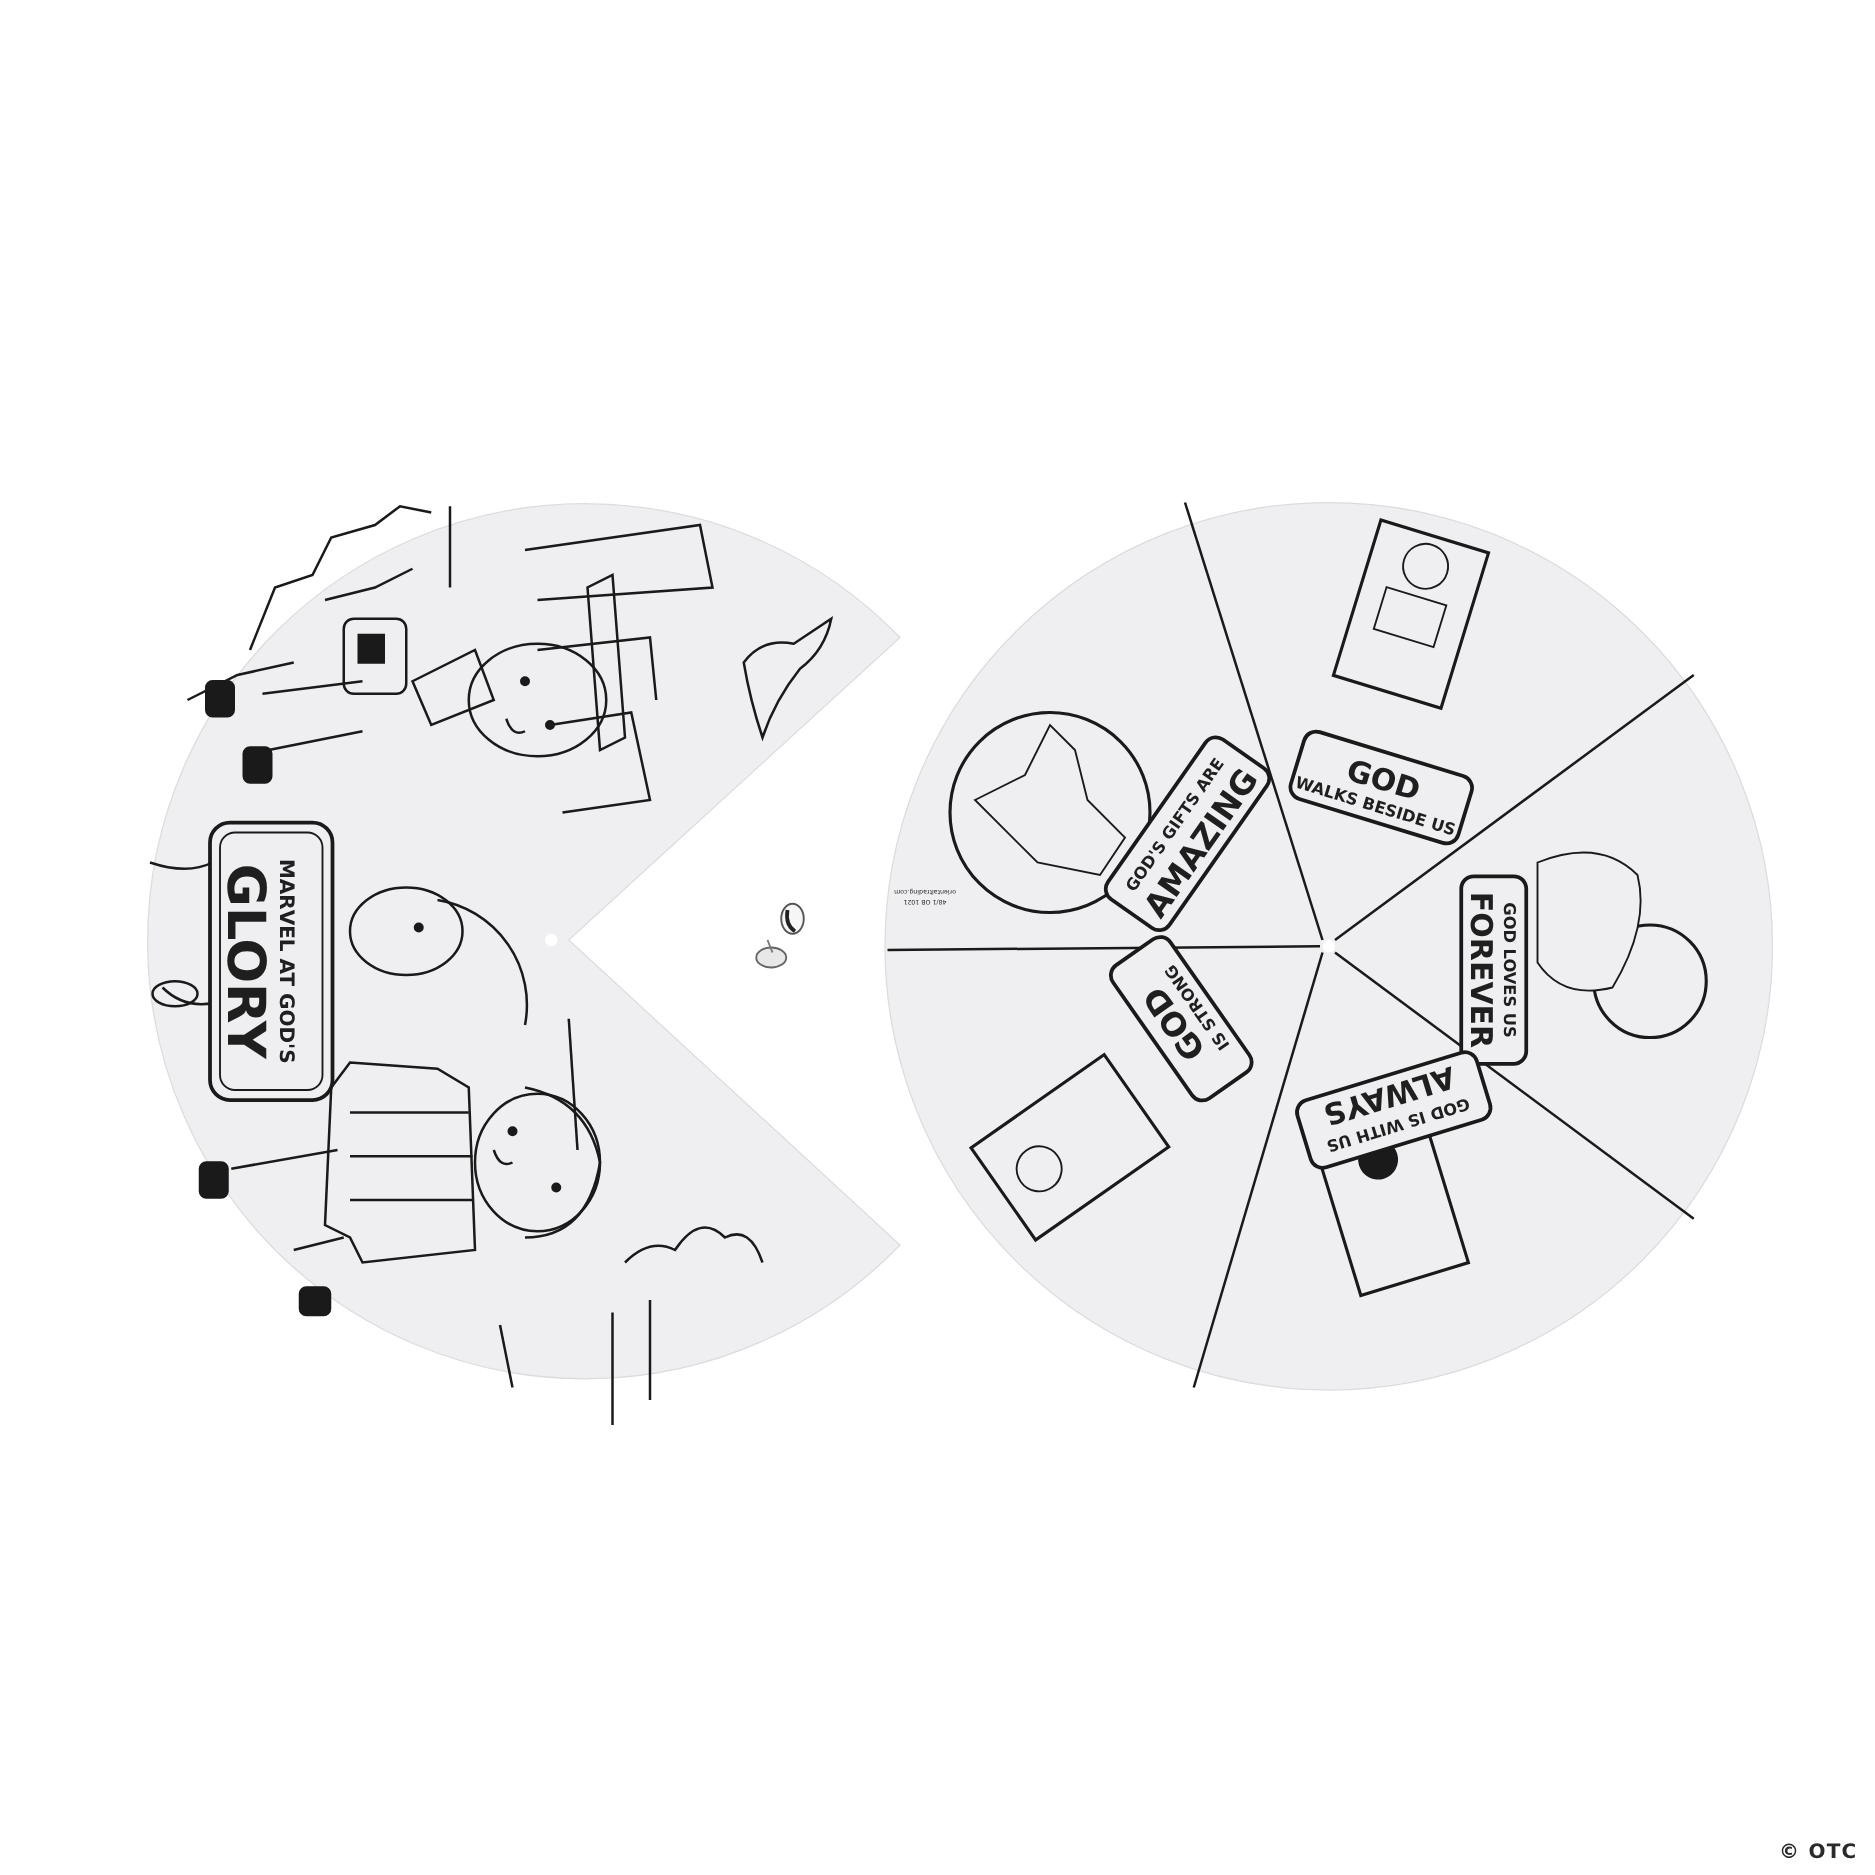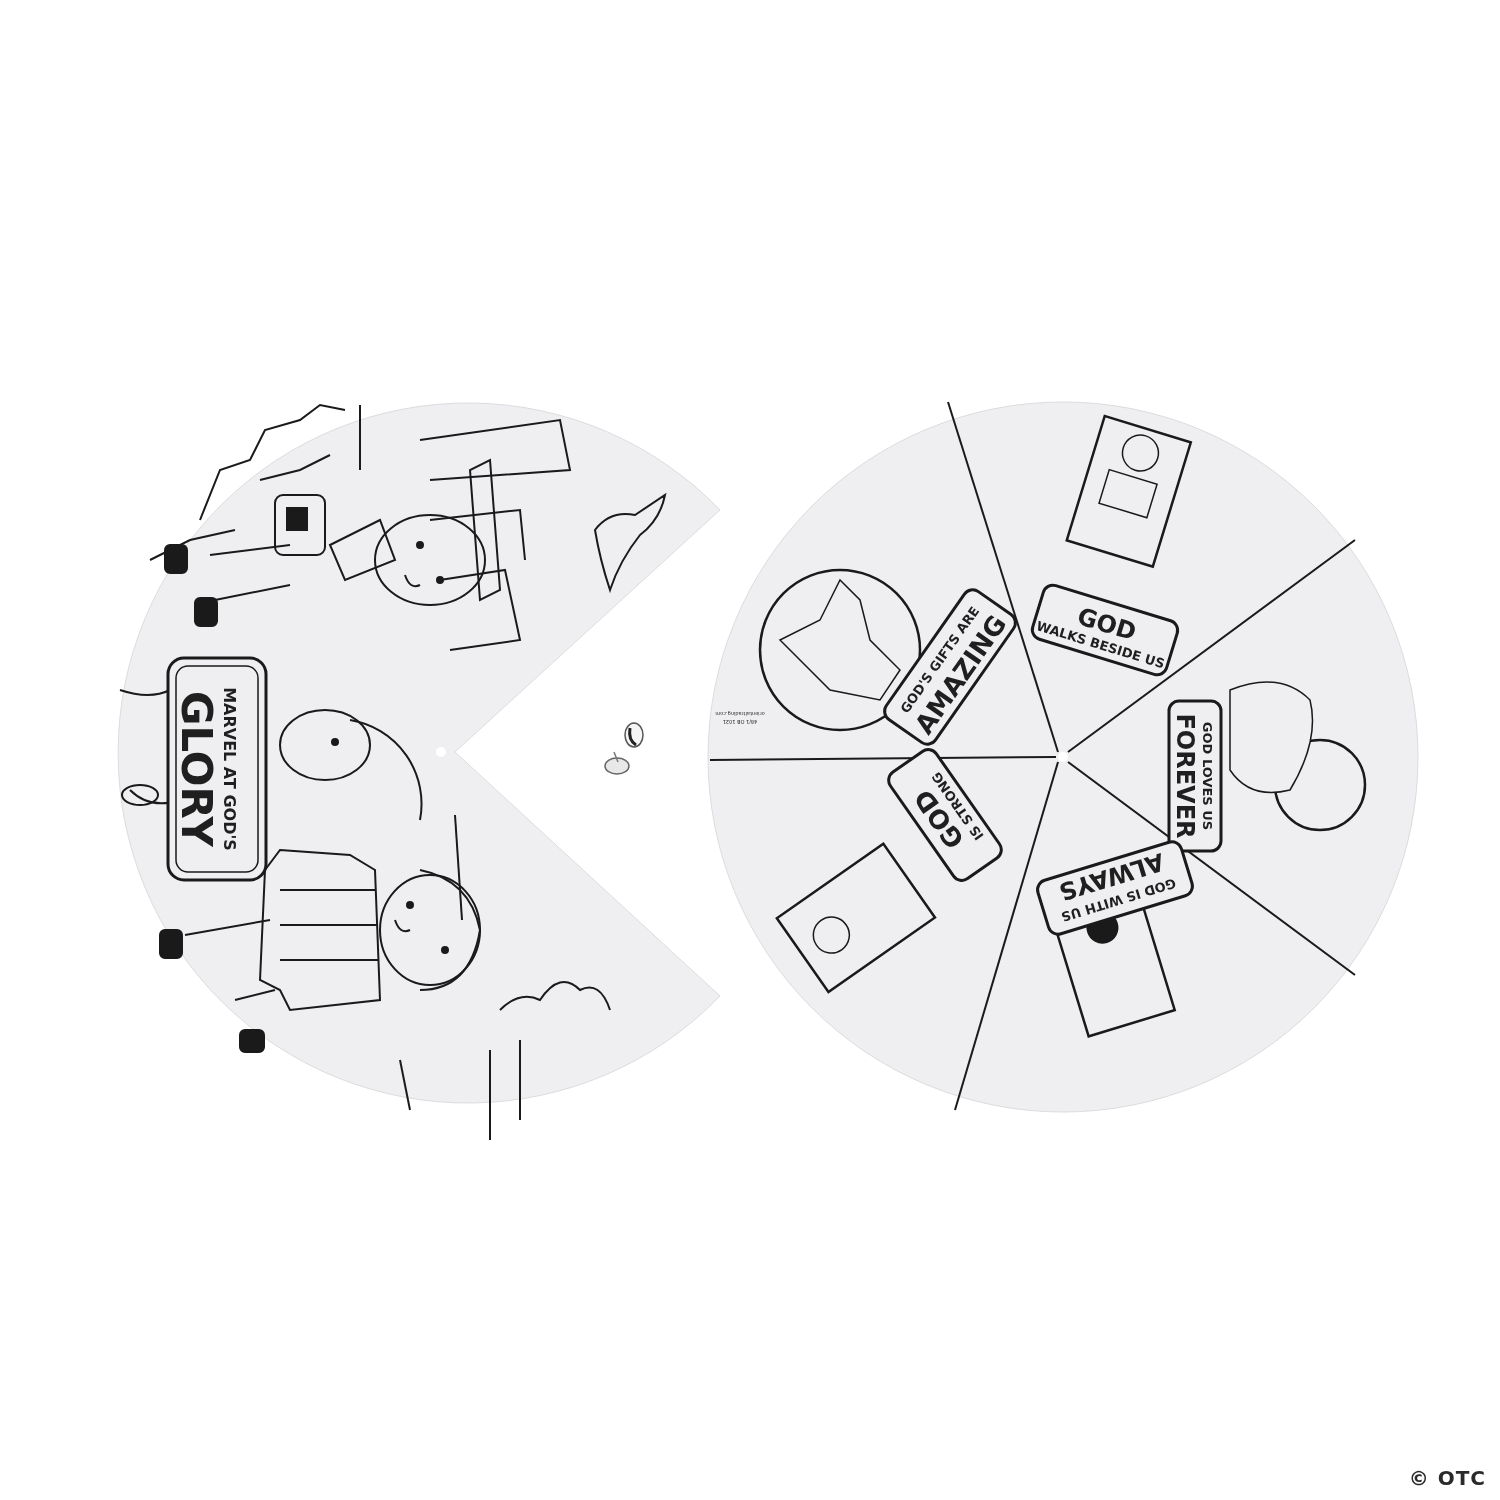--- a/index.html
+++ b/index.html
@@ -2,21 +2,21 @@
 <html><head>
 <meta charset="utf-8">
 <style>
   html, body { margin: 0; padding: 0; background: #ffffff; }
   body { width: 1500px; height: 1500px; position: relative; overflow: hidden;
          font-family: "Liberation Sans", sans-serif; }
   .stage { position: absolute; left: 0; top: 0; width: 1500px; height: 1500px; }
   svg text { font-family: "DejaVu Sans", sans-serif; font-weight: bold; fill: #1f1f1f; }
   .sign-small { font-size: 13px; }
   .sign-big { font-size: 30px; }
-  .credit { position: absolute; right: 14px; bottom: 10px; font-size: 20px; font-weight: bold;
+  .credit { position: absolute; right: 14px; bottom: 10px; font-size: 16px; font-weight: bold;
             color: #2a2a2a; letter-spacing: 1px; font-family: "DejaVu Sans", sans-serif; }
 </style>
 </head>
 <body>
 
 <div class="stage">
 <svg width="1500" height="1500" viewBox="0 0 1500 1500" xmlns="http://www.w3.org/2000/svg">
 
   <g>
     <path d="M 720 510 A 350 350 0 1 0 720 996 L 455 752 Z" fill="#efeff1" stroke="#dcdcdf" stroke-width="1"></path>

